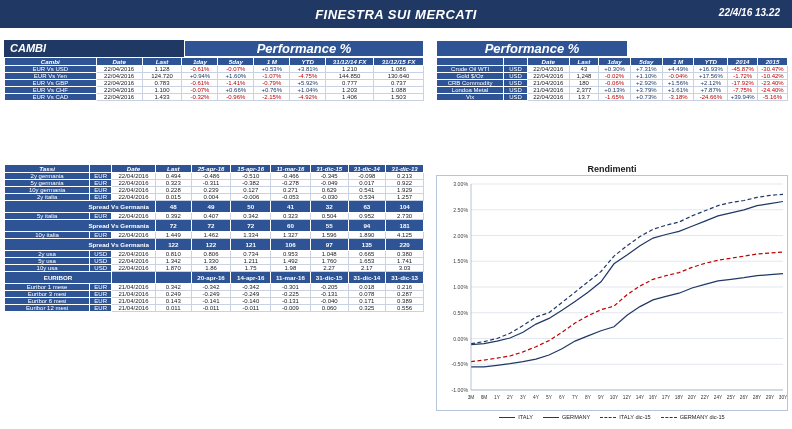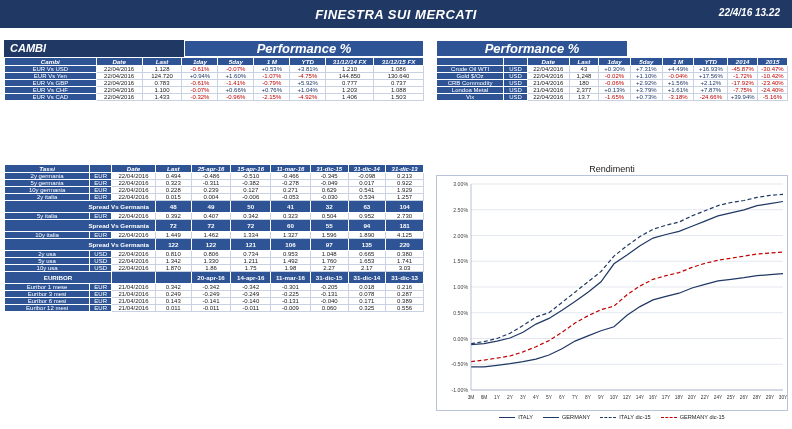--- a/index.html
+++ b/index.html
@@ -78,21 +78,21 @@
 
   .title-row { display:flex; align-items:stretch; }
   .title-row .sec-title { flex: 0 0 auto; }
   .perf-band {
     background:#2E5496; color:#fff; font-weight:bold; font-style:italic;
     font-size:13px; display:flex; align-items:center; justify-content:center;
     border:0.5px solid #fff;
   }
 
   
-  .chart-title { text-align:center; font-size:9px; font-weight:normal; color:#1a1a1a; margin-bottom:1px;}
+  .chart-title { text-align:center; font-size:9px; font-weight:bold; color:#1a1a1a; margin-bottom:1px;}
   .chart-box { border:1px solid #b8c4d9; background:#ffffff; width:352px; height:236px; position:relative; }
   .legend { display:flex; justify-content:center; gap:10px; font-size:5.6px; padding-top:3px; }
   .legend-item { display:flex; align-items:center; gap:3px; }
   .lg-line { width:16px; height:0; border-top:1.2px solid #1F3864; }
   .lg-line.dash { border-top:1.2px dashed #1F3864; }
   .lg-line.dashred { border-top:1.2px dashed #C00000; }
 </style>
 </head>
 <body>
 

